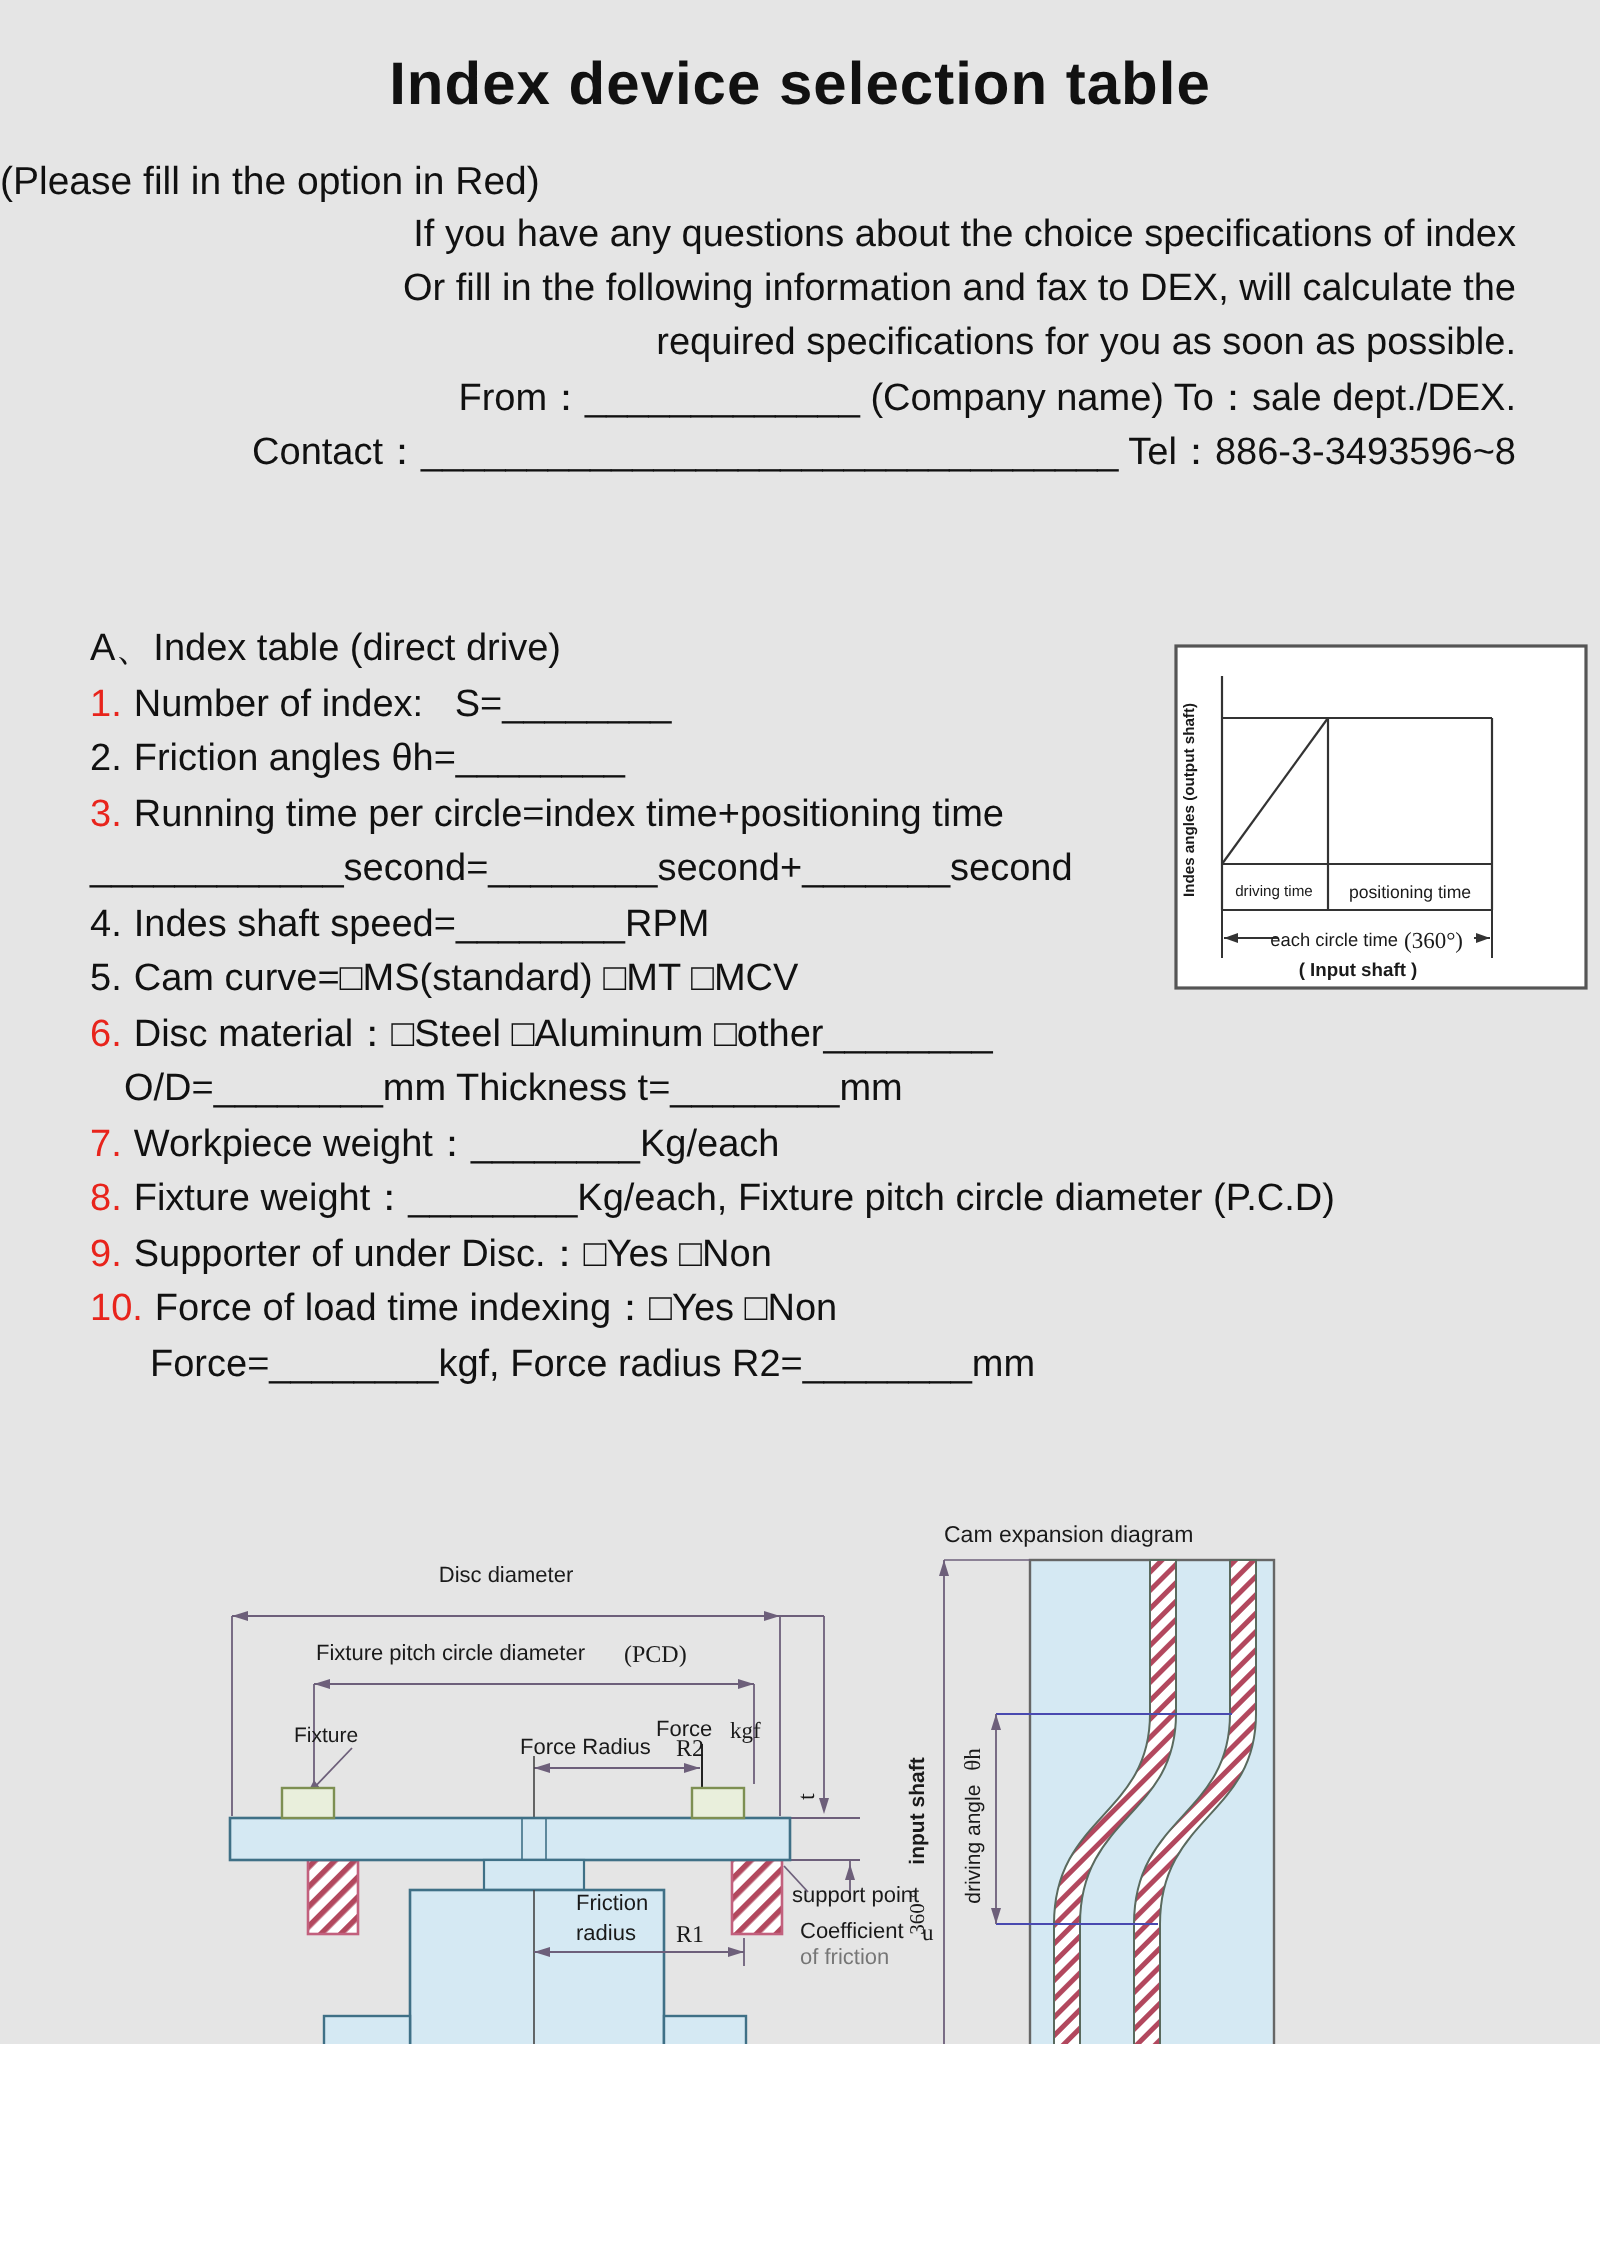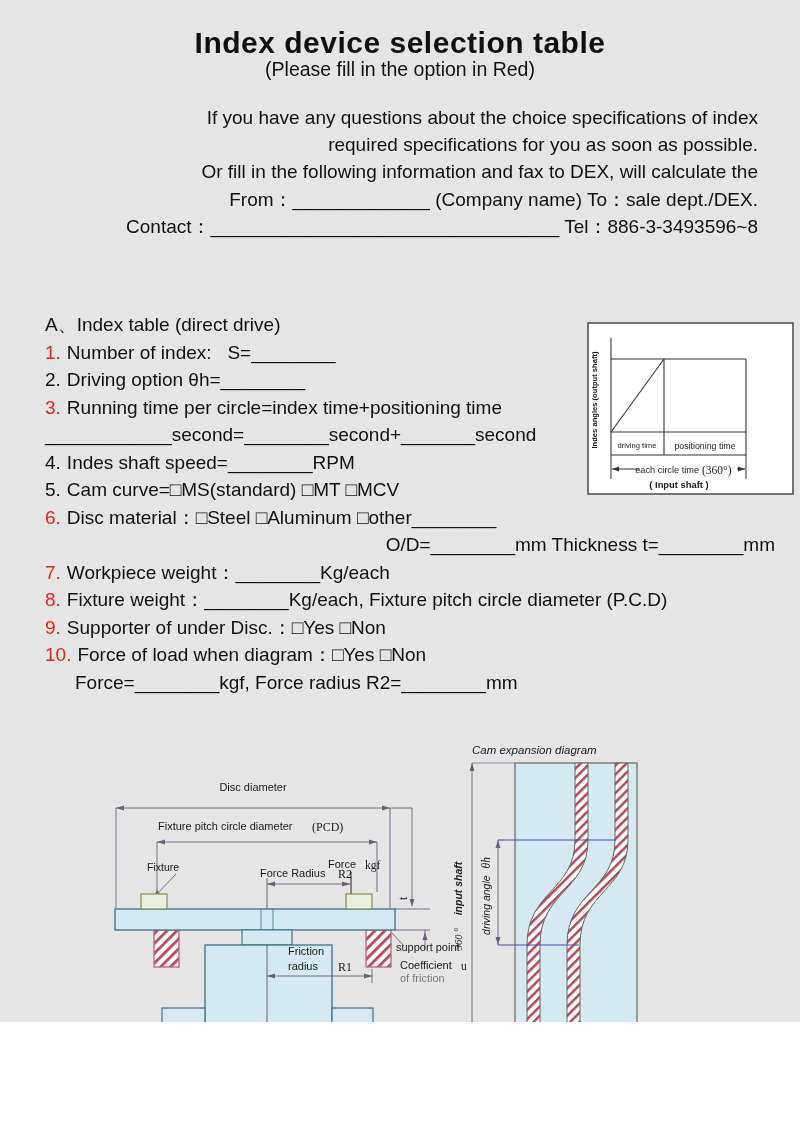--- a/index.html
+++ b/index.html
@@ -1,67 +1,67 @@
 <!DOCTYPE html>
 <html><head>
 <meta charset="utf-8">
 <style>
   html,body{margin:0;padding:0;background:#ffffff;}
   .page{position:relative;width:800px;height:1022px;background:#e5e5e5;overflow:hidden;
         font-family:"Liberation Sans","DejaVu Sans",sans-serif;color:#111;}
   .title{position:absolute;top:26px;left:0;width:800px;text-align:center;
          font-size:30px;font-weight:bold;letter-spacing:0.5px;}
-  .subtitle{position:absolute;top:58px;left:0;width:800px;text-align:center;font-size:19.5px;}
+  .subtitle{position:absolute;top:80px;left:0;width:800px;font-size:19.5px;}
   .intro{position:absolute;top:104px;left:48px;width:710px;font-size:19px;line-height:27.2px;}
   .intro .ln{white-space:pre;text-align:right;}
   .intro .ind{text-indent:44px;}
   .form{position:absolute;top:311px;left:45px;width:730px;font-size:19px;line-height:27.5px;}
   .form .ln{white-space:pre;}
   .num{margin-right:6px;}
   .red{color:#e8241c;}
-  .i1{padding-left:17px;text-align:right;}
+  .i1{padding-left:17px;}
   .i2{padding-left:23px;}
   .i3{padding-left:30px;}
   .timing-chart{position:absolute;left:587px;top:322px;text-align:center;}
   .device-diagram{position:absolute;left:100px;top:778px;}
-  .cam-diagram{position:absolute;left:450px;top:736px;font-style:italic;}
+  .cam-diagram{position:absolute;left:450px;top:753px;}
   svg text{fill:#1a1a1a;}
   .serif{font-family:"Liberation Serif","DejaVu Serif",serif;}
   .faded{opacity:0.55;}
 </style>
 </head>
 <body>
 
 <div class="page">
 
   <div class="title">Index device selection table</div>
   <div class="subtitle">(Please fill in the option in Red)</div>
 
   <div class="intro">
     <div class="ln ind">If you have any questions about the choice specifications of index</div>
+    <div class="ln ind">Or fill in the following information and fax to DEX, will calculate the</div>
     <div class="ln">required specifications for you as soon as possible.</div>
-    <div class="ln ind">Or fill in the following information and fax to DEX, will calculate the</div>
     <div class="ln">From：_____________ (Company name) To：sale dept./DEX.</div>
     <div class="ln">Contact：_________________________________ Tel：886-3-3493596~8</div>
   </div>
 
   <div class="form">
     <div class="ln">A、Index table (direct drive)</div>
     <div class="ln"><span class="num red">1.</span><span>Number of index:   S=________</span></div>
-    <div class="ln"><span class="num">2.</span><span>Driving option θh=________</span></div>
+    <div class="ln"><span class="num">2.</span><span>Friction angles θh=________</span></div>
     <div class="ln"><span class="num red">3.</span><span>Running time per circle=index time+positioning time</span></div>
     <div class="ln"><span>____________second=________second+_______second</span></div>
     <div class="ln"><span class="num">4.</span><span>Indes shaft speed=________RPM</span></div>
     <div class="ln"><span class="num">5.</span><span>Cam curve=□MS(standard) □MT □MCV</span></div>
     <div class="ln"><span class="num red">6.</span><span>Disc material：□Steel □Aluminum □other________</span></div>
     <div class="ln i1"><span>O/D=________mm Thickness t=________mm</span></div>
     <div class="ln"><span class="num red">7.</span><span>Workpiece weight：________Kg/each</span></div>
     <div class="ln"><span class="num red">8.</span><span>Fixture weight：________Kg/each, Fixture pitch circle diameter (P.C.D)</span></div>
     <div class="ln"><span class="num red">9.</span><span>Supporter of under Disc.：□Yes □Non</span></div>
-    <div class="ln"><span class="num red">10.</span><span>Force of load when diagram：□Yes □Non</span></div>
+    <div class="ln"><span class="num red">10.</span><span>Force of load time indexing：□Yes □Non</span></div>
     <div class="ln i3"><span>Force=________kgf, Force radius R2=________mm</span></div>
   </div>
 
   <div class="timing-chart">
     <svg width="207" height="173" viewBox="0 0 207 173">
       <rect x="1" y="1" width="205" height="171" fill="#ffffff" stroke="#555" stroke-width="1.6"></rect>
       <text transform="translate(10,78) rotate(-90)" text-anchor="middle" font-size="7.6" font-weight="bold">Indes angles (output shaft)</text>
       <g stroke="#333" stroke-width="1.1" fill="none">
         <line x1="24" y1="16" x2="24" y2="133"></line>
         <line x1="24" y1="37" x2="159" y2="37"></line>

